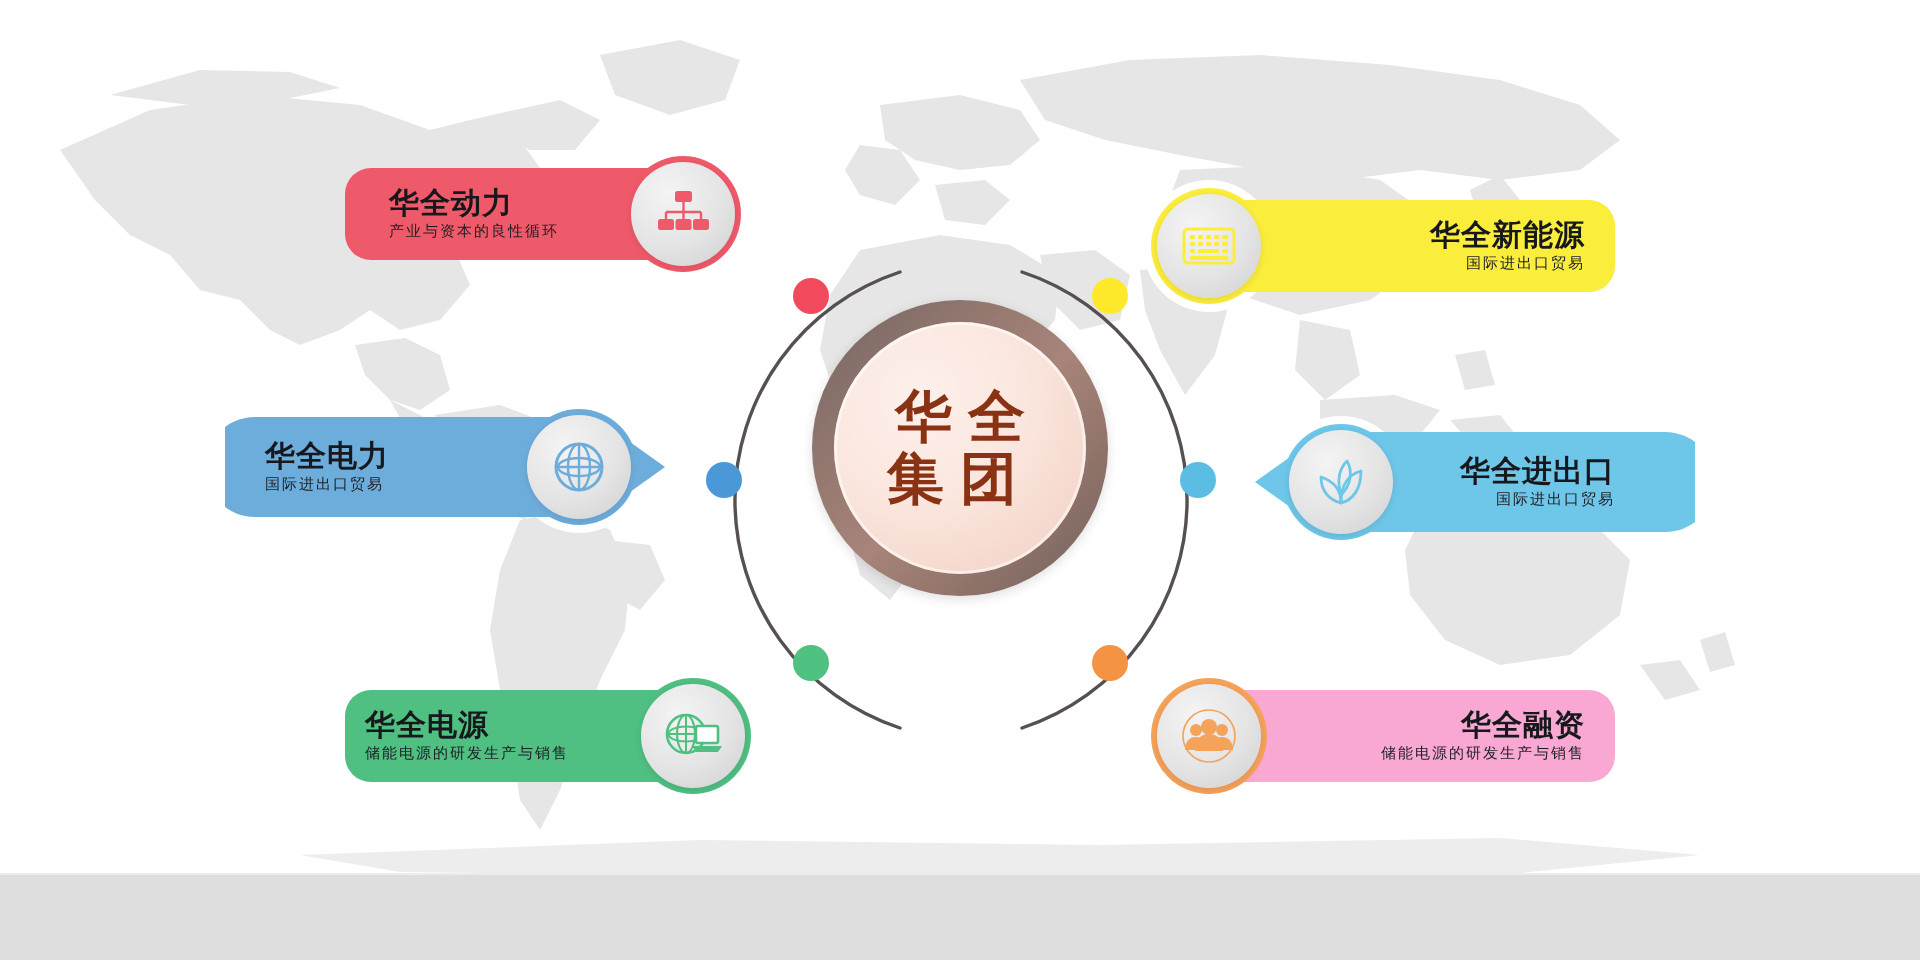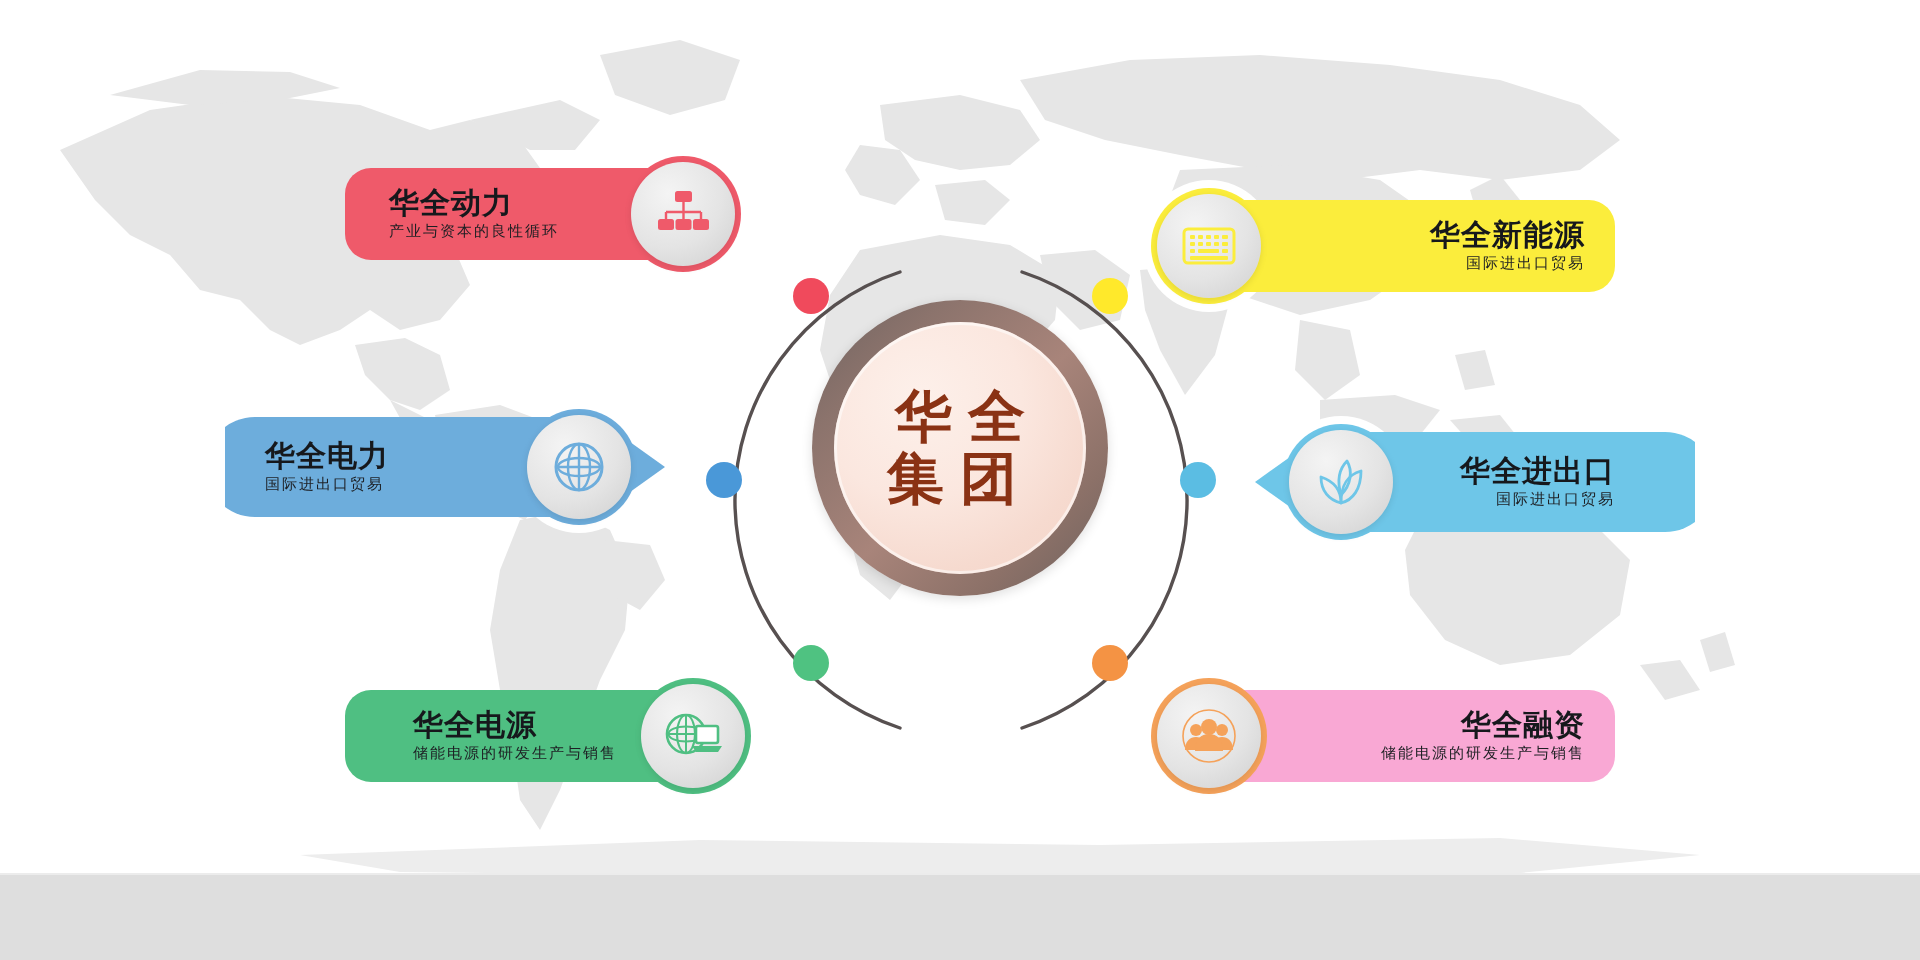--- a/index.html
+++ b/index.html
@@ -287,21 +287,21 @@
       <svg width="56" height="54" viewBox="0 0 56 54">
         <path d="M28,48 C28,34 20,26 8,22 C8,36 16,45 28,48 Z" fill="none" stroke="#6ec6e8" stroke-width="2.8" stroke-linejoin="round"></path>
         <path d="M28,48 C28,30 34,20 48,16 C48,34 40,45 28,48 Z" fill="none" stroke="#6ec6e8" stroke-width="2.8" stroke-linejoin="round"></path>
         <path d="M28,40 C24,26 26,14 34,6 C40,16 38,30 28,40 Z" fill="none" stroke="#6ec6e8" stroke-width="2.8" stroke-linejoin="round"></path>
       </svg>
     </div>
   </div>
 
   <div class="card" style="left:345px;top:690px;width:420px;">
     <div class="badge-halo" style="left:282px;top:-20px;"></div>
-    <div class="card-body" style="width:362px;padding-left:68px;background:#4fbf82;border-radius:26px;">
+    <div class="card-body" style="width:362px;padding-left:20px;background:#4fbf82;border-radius:26px;">
       <div class="txt card-title">华全电源</div>
       <div class="txt card-sub">储能电源的研发生产与销售</div>
     </div>
     <div class="badge-ring" style="left:290px;top:-12px;background:#4fbf82;"></div>
     <div class="badge" style="left:296px;top:-6px;">
       <svg width="58" height="52" viewBox="0 0 58 52">
         <circle cx="22" cy="24" r="19" fill="none" stroke="#4fbf82" stroke-width="2.6"></circle>
         <ellipse cx="22" cy="24" rx="9" ry="19" fill="none" stroke="#4fbf82" stroke-width="2"></ellipse>
         <ellipse cx="22" cy="24" rx="17.5" ry="7.5" fill="none" stroke="#4fbf82" stroke-width="2"></ellipse>
         <line x1="22" y1="5" x2="22" y2="43" stroke="#4fbf82" stroke-width="2"></line>

